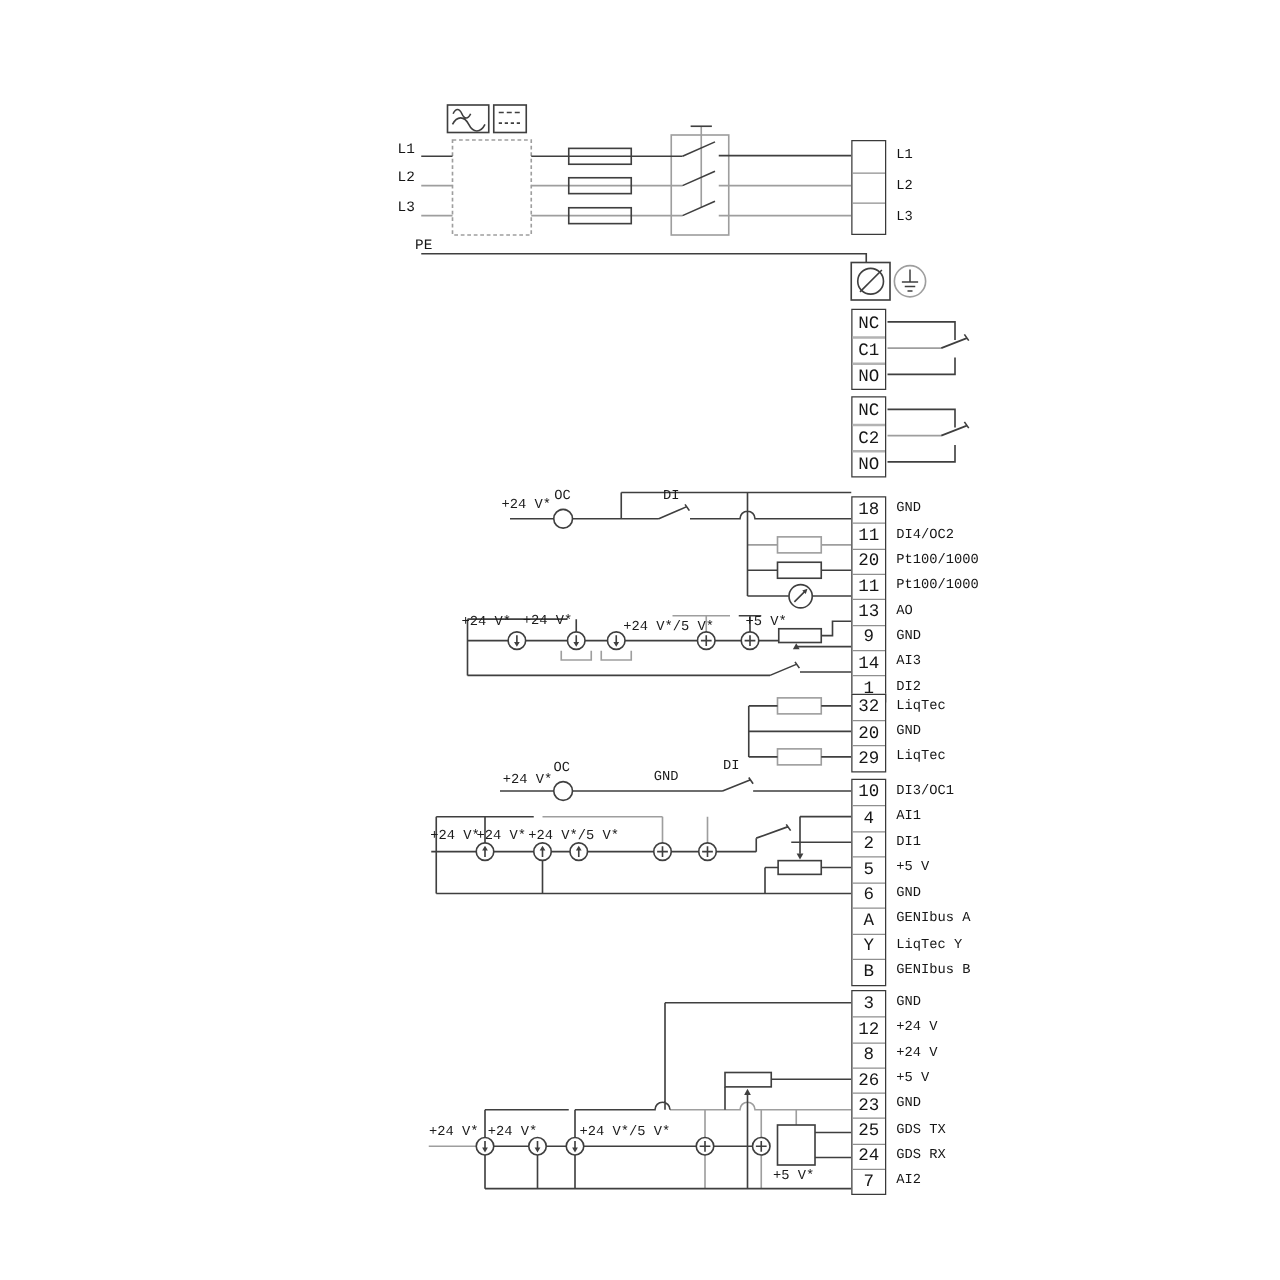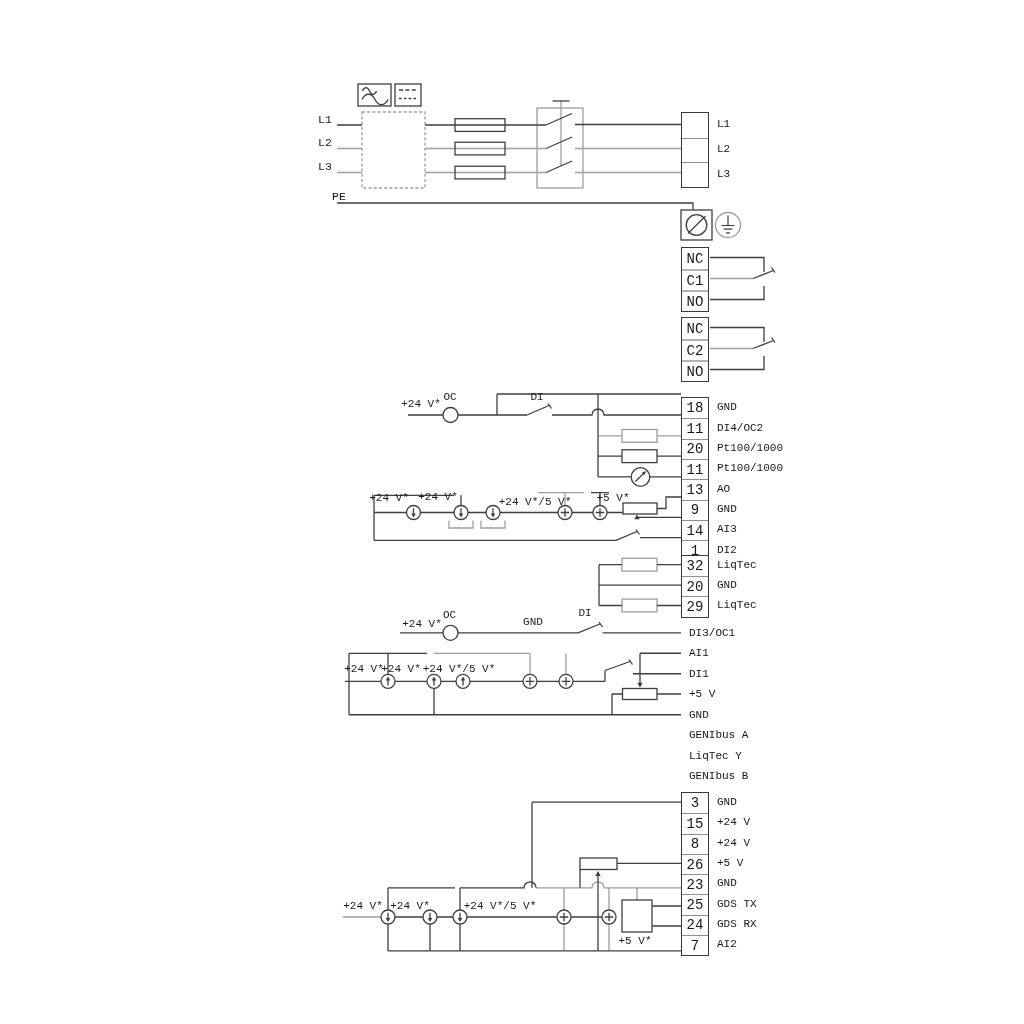--- a/index.html
+++ b/index.html
@@ -291,20 +291,46 @@
     <div class="trow">
           <span>GND</span>
         </div>
     <div class="trow">
           <span>LiqTec</span>
         </div>
   </div>
 </div>
 
 <div class="block" style="left:681px;top:622.5px;--rh:20.5px">
+  <div class="nums">
+    <div class="trow">
+          <span>10</span>
+        </div>
+    <div class="trow">
+          <span>4</span>
+        </div>
+    <div class="trow">
+          <span>2</span>
+        </div>
+    <div class="trow">
+          <span>5</span>
+        </div>
+    <div class="trow">
+          <span>6</span>
+        </div>
+    <div class="trow">
+          <span>A</span>
+        </div>
+    <div class="trow">
+          <span>Y</span>
+        </div>
+    <div class="trow">
+          <span>B</span>
+        </div>
+  </div>
   <div class="names">
     <div class="trow">
           <span>DI3/OC1</span>
         </div>
     <div class="trow">
           <span>AI1</span>
         </div>
     <div class="trow">
           <span>DI1</span>
         </div>
@@ -325,21 +351,21 @@
         </div>
   </div>
 </div>
 
 <div class="block" style="left:681px;top:792px;--rh:20.3px">
   <div class="nums">
     <div class="trow">
           <span>3</span>
         </div>
     <div class="trow">
-          <span>15</span>
+          <span>12</span>
         </div>
     <div class="trow">
           <span>8</span>
         </div>
     <div class="trow">
           <span>26</span>
         </div>
     <div class="trow">
           <span>23</span>
         </div>

